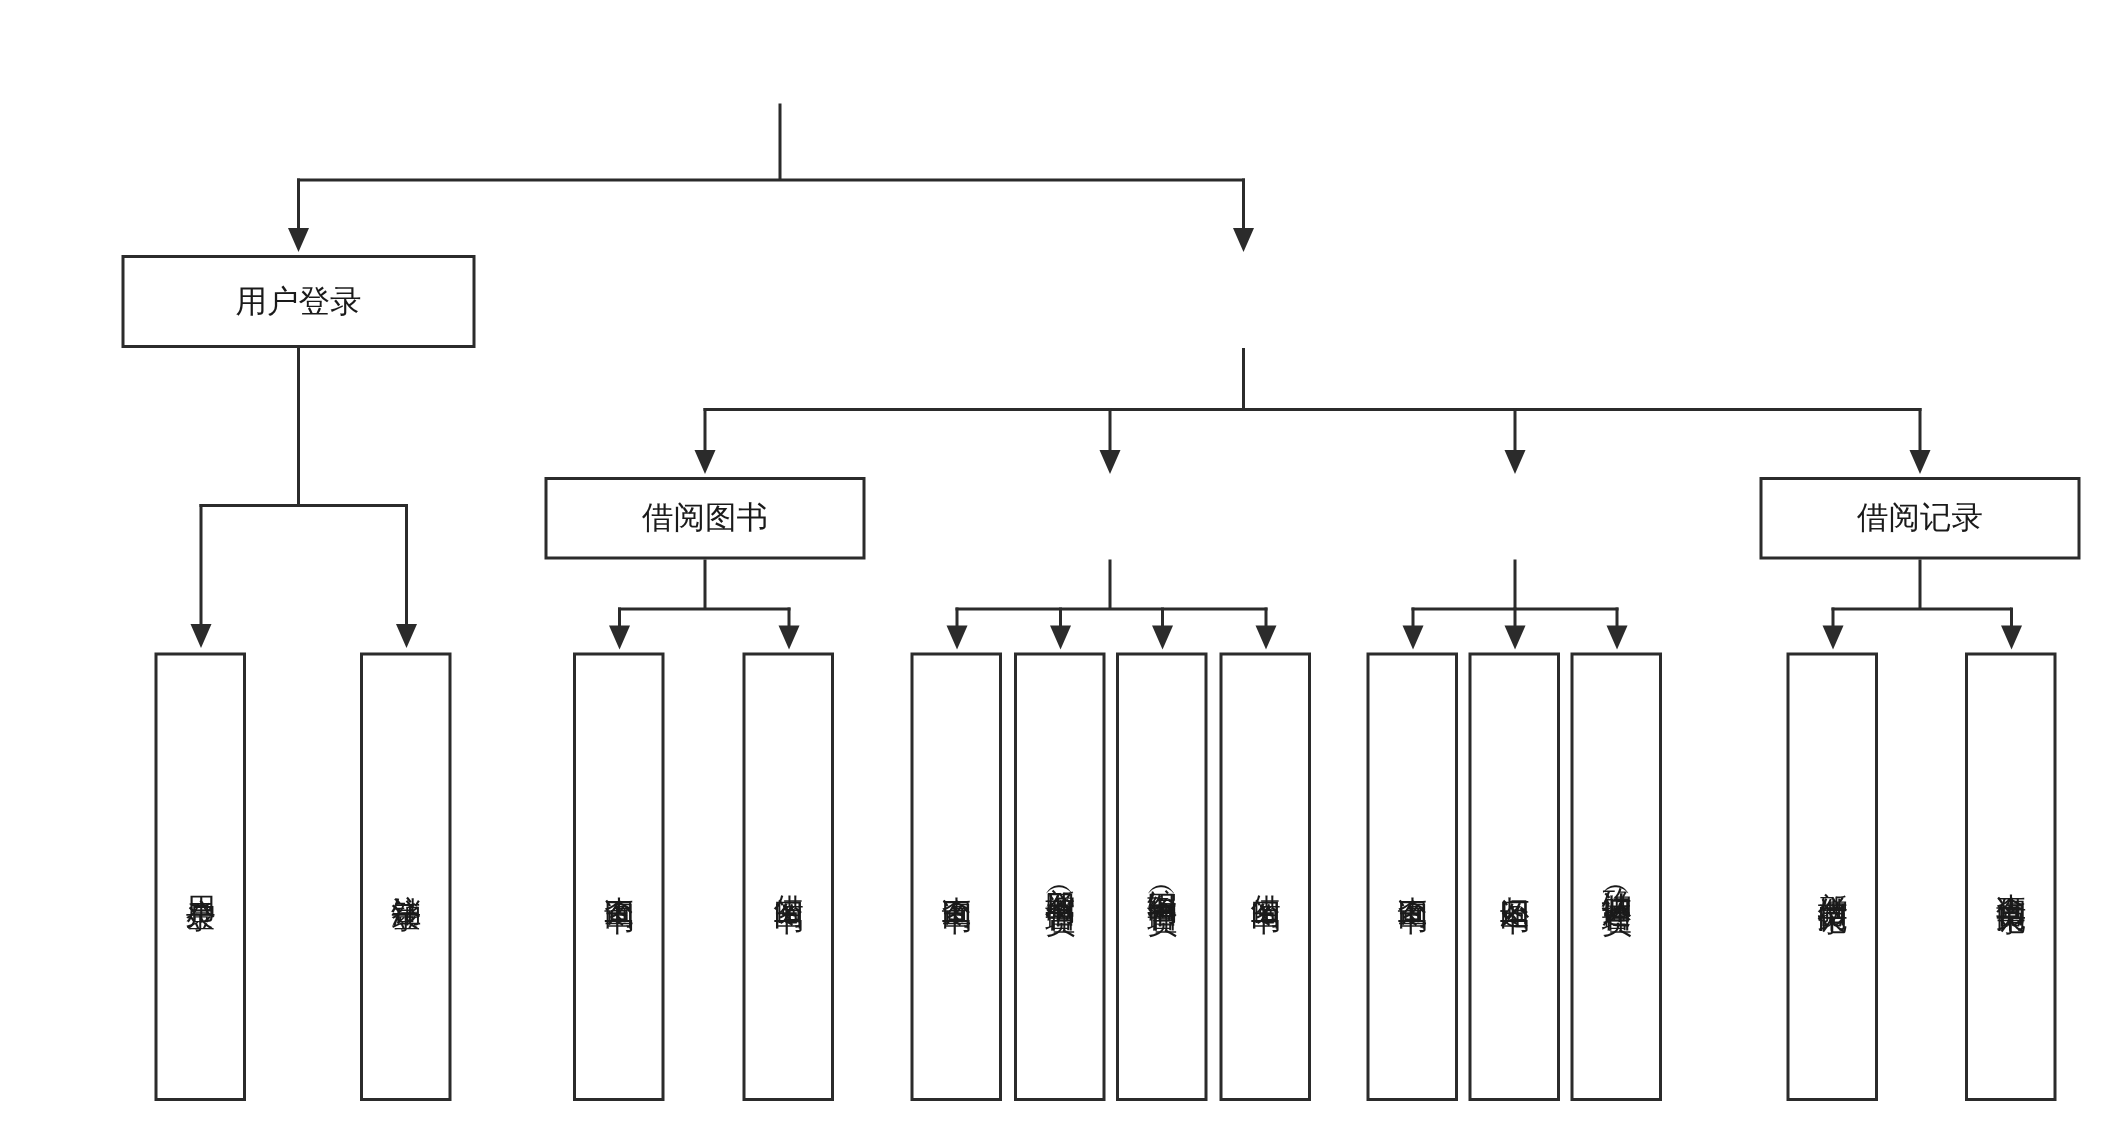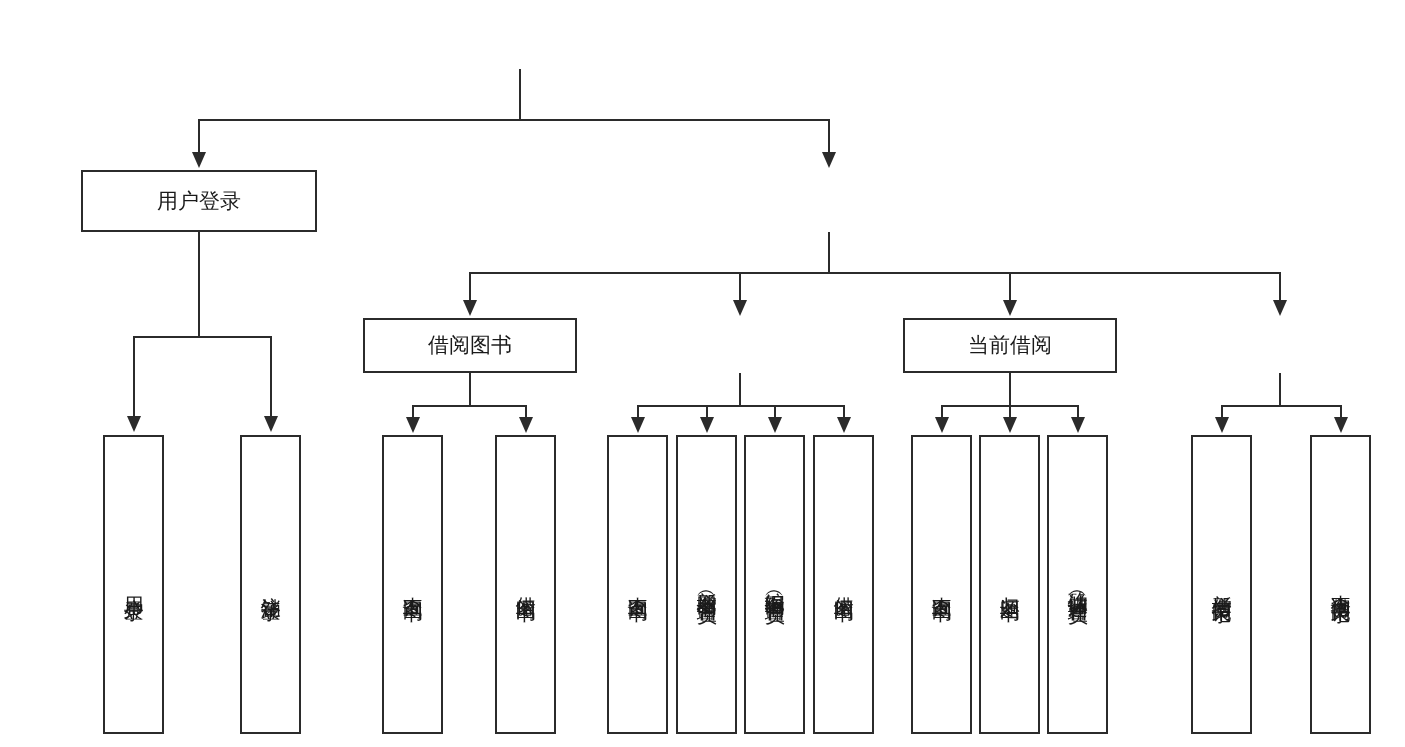--- a/index.html
+++ b/index.html
@@ -105,22 +105,22 @@
   <div class="ln v" style="left:739px; top:272px; height:30px;"></div>
   <div class="arrow" style="left:733px; top:300px;"></div>
   <div class="ln v" style="left:1009px; top:272px; height:30px;"></div>
   <div class="arrow" style="left:1003px; top:300px;"></div>
   <div class="ln v" style="left:1279px; top:272px; height:30px;"></div>
   <div class="arrow" style="left:1273px; top:300px;"></div>
 
   <div class="node h" style="left:363px; top:318px; width:214px; height:55px;">
     <span class="lbl">借阅图书</span>
   </div>
-  <div class="node h" style="left:903px; top:318px; width:214px; height:55px;">
-    <span class="lbl">当前借阅</span>
+  <div class="node h" style="left:1173px; top:318px; width:214px; height:55px;">
+    <span class="lbl">借阅记录</span>
   </div>
 
   <div class="ln v" style="left:469px; top:373px; height:33px;"></div>
   <div class="ln h" style="left:412px; top:405px; width:115px;"></div>
   <div class="ln v" style="left:412px; top:405px; height:14px;"></div>
   <div class="arrow" style="left:406px; top:417px;"></div>
   <div class="ln v" style="left:525px; top:405px; height:14px;"></div>
   <div class="arrow" style="left:519px; top:417px;"></div>
 
   <div class="ln v" style="left:739px; top:373px; height:33px;"></div>

